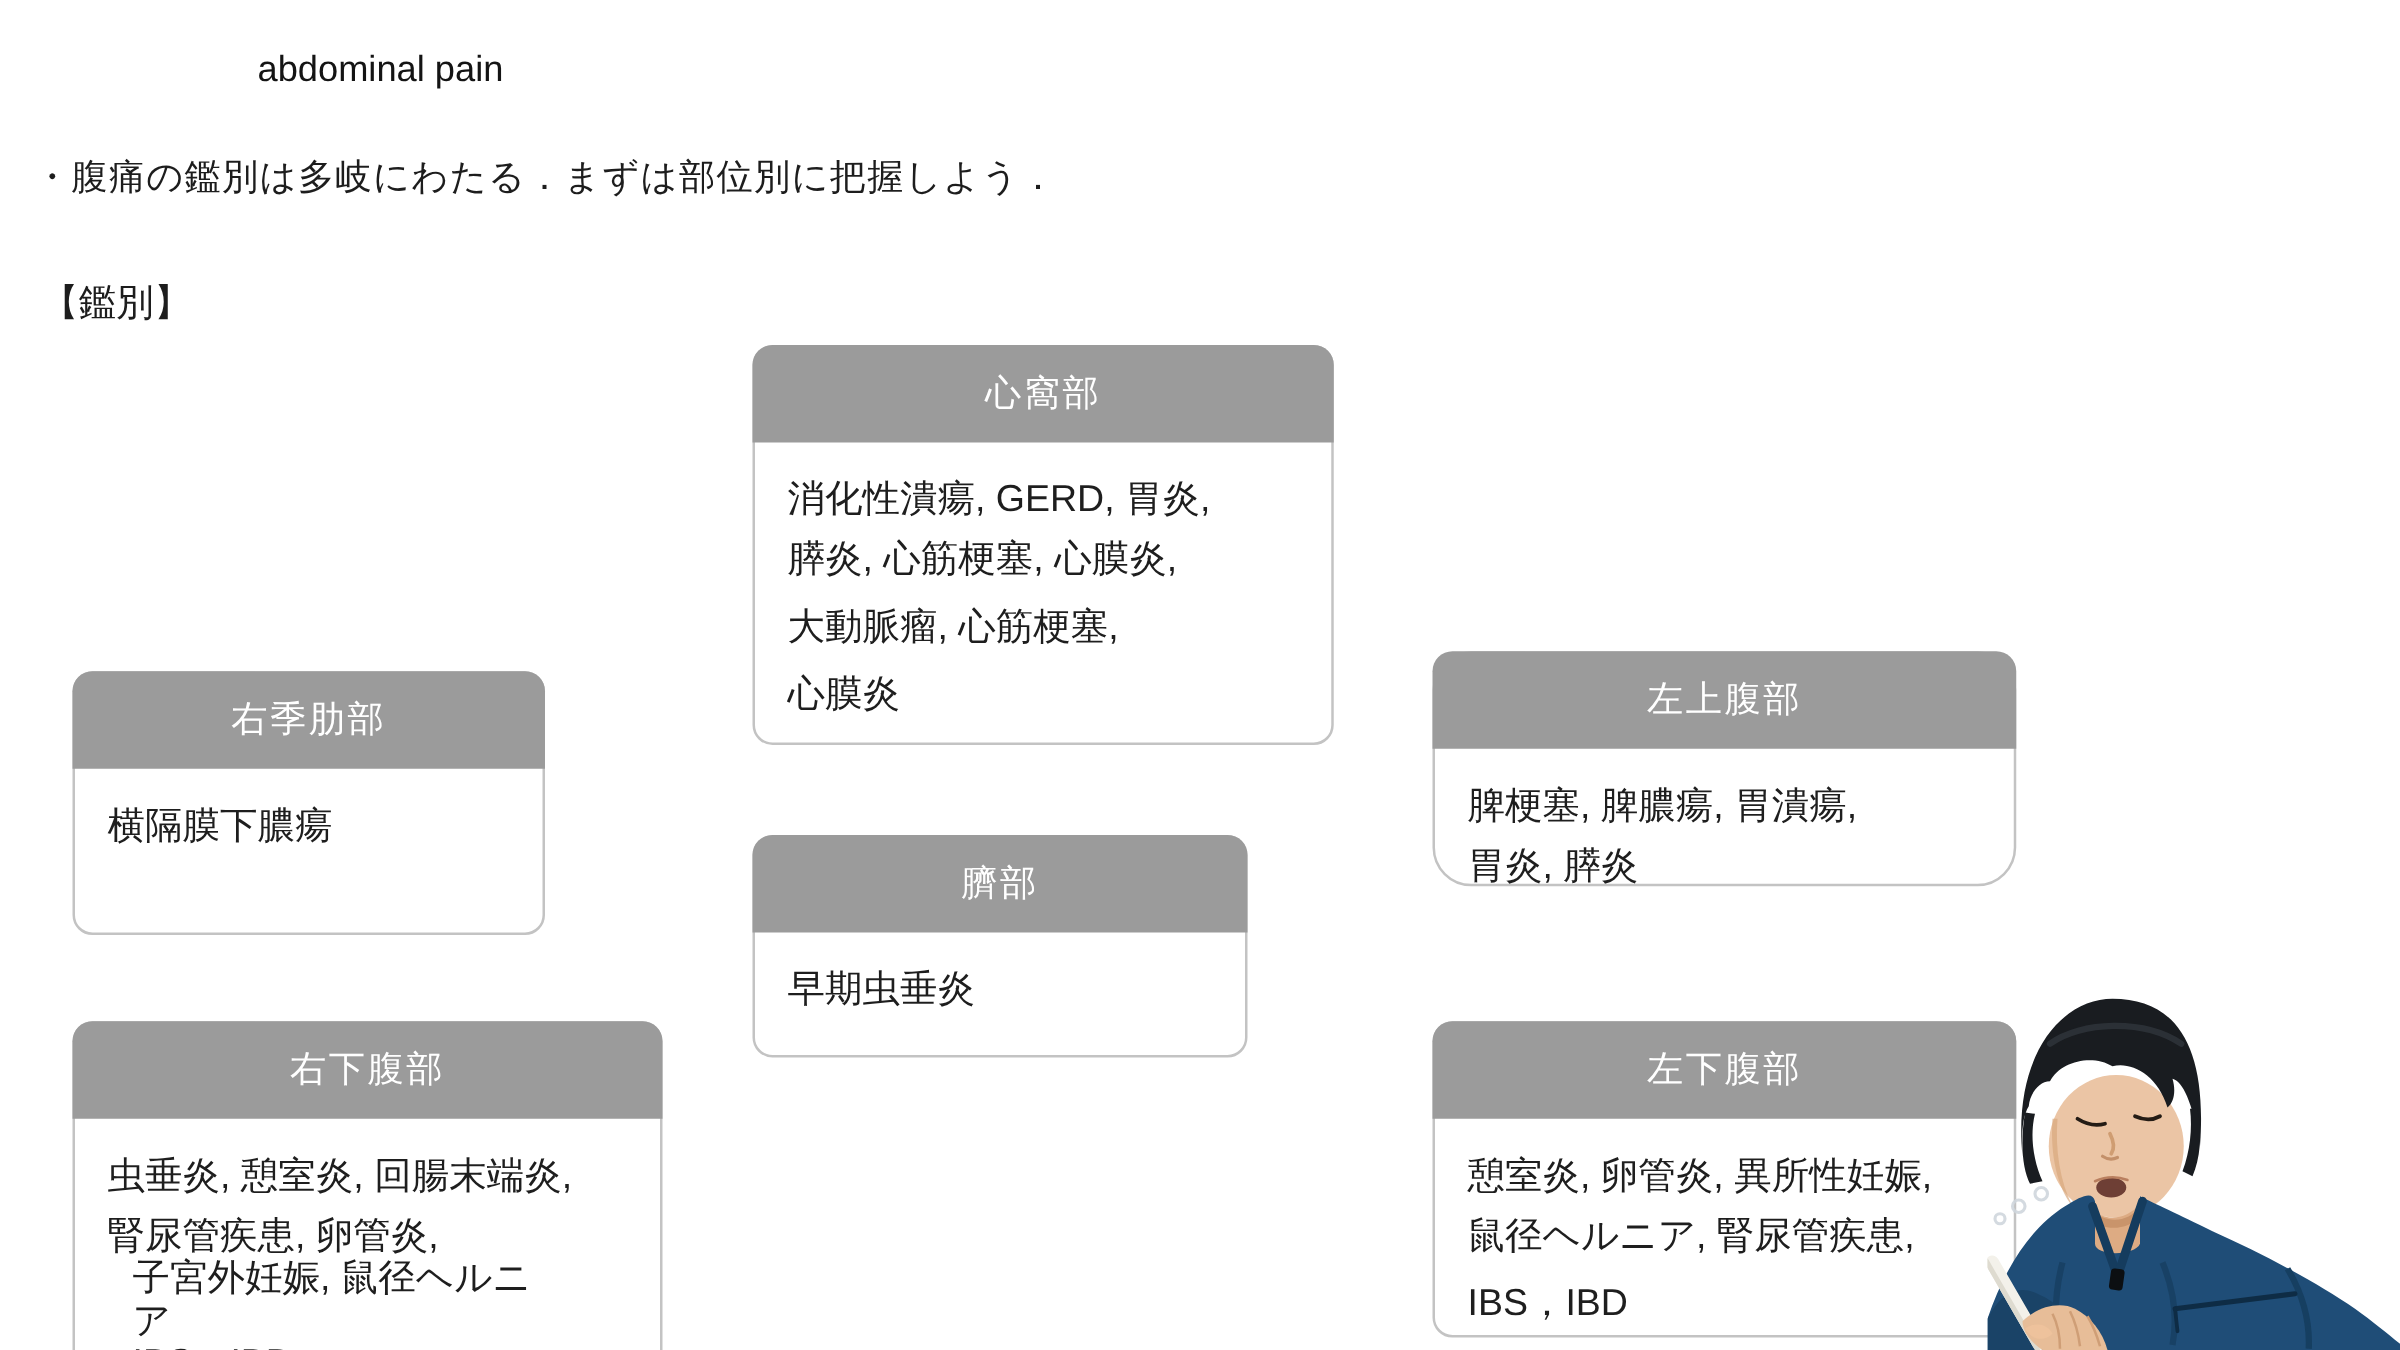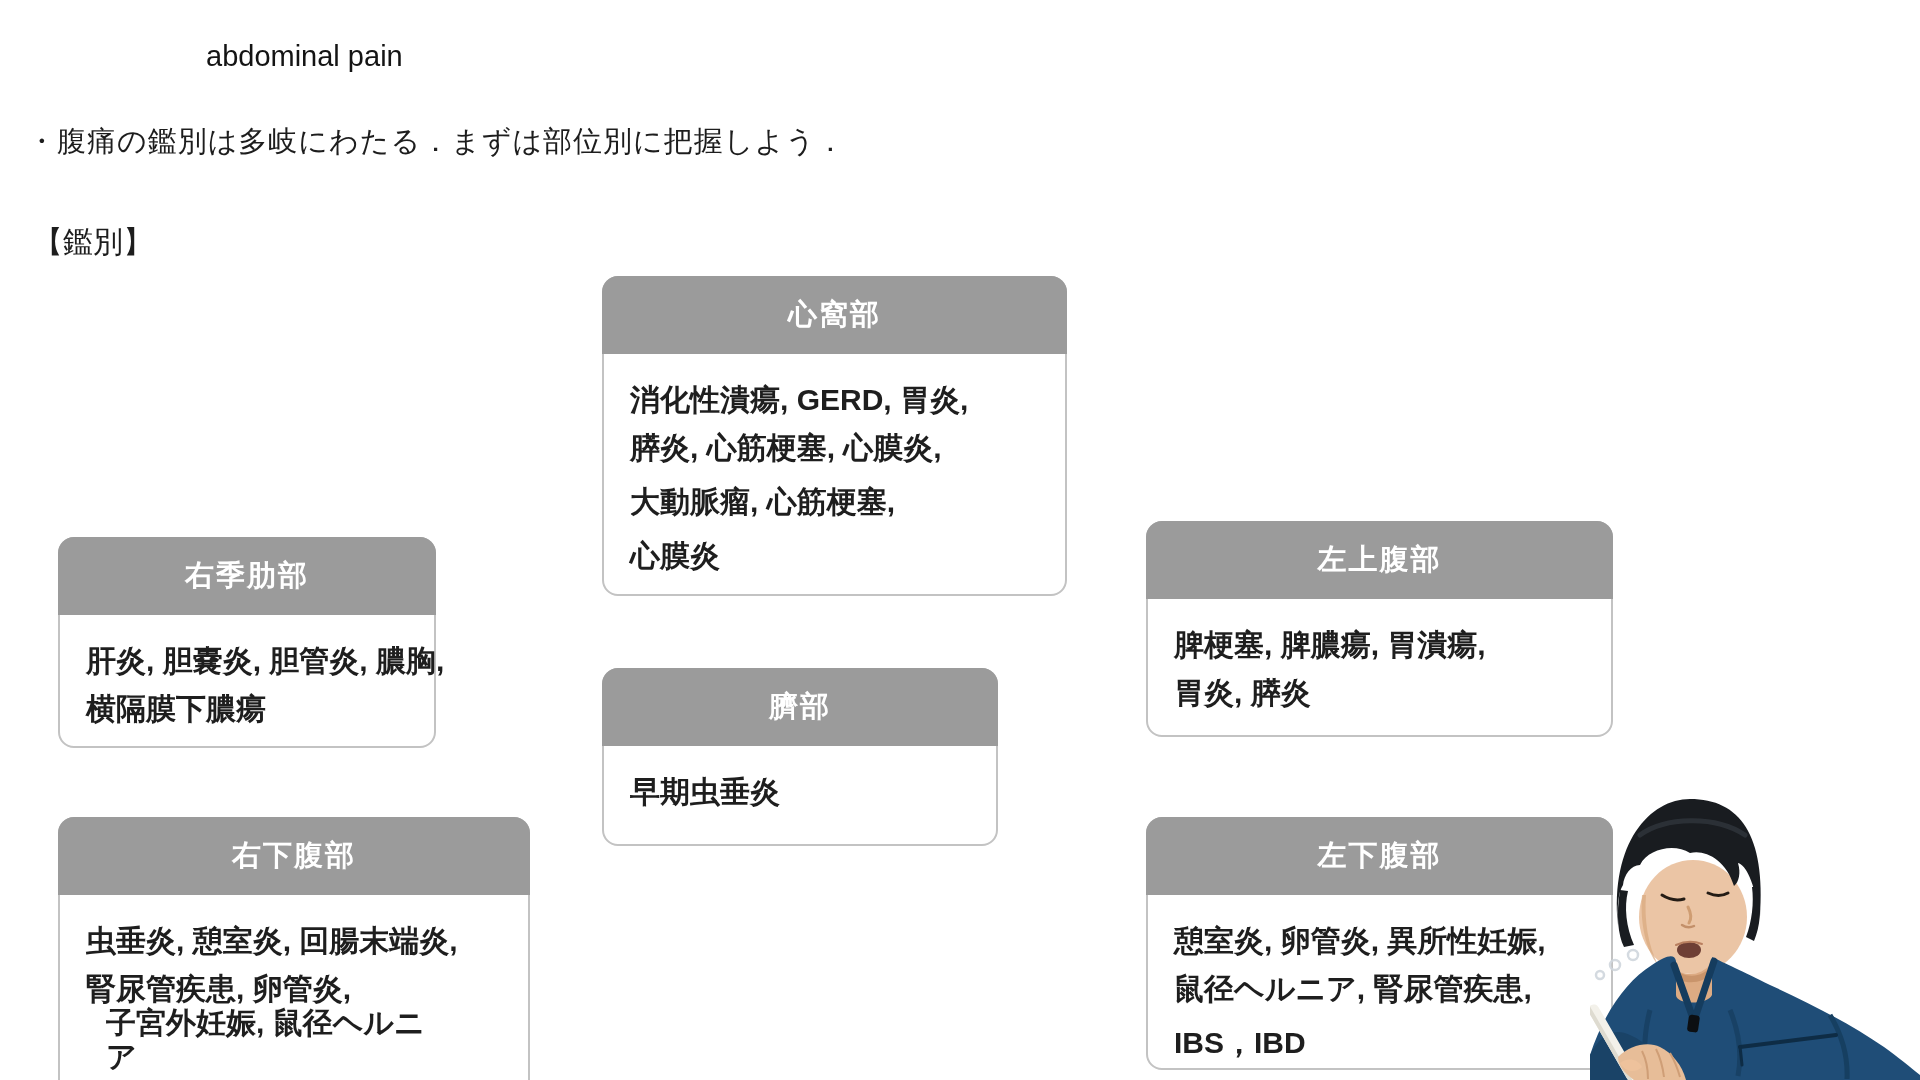--- a/index.html
+++ b/index.html
@@ -28,39 +28,38 @@
   .section-heading {
     position:absolute; left:33px; top:222px;
     font-size:30px; color:#1d1d1d;
   }
 
   
   .dbox {
     position:absolute; background:#ffffff;
     border:2px solid #c3c3c3; border-radius:16px;
     box-sizing:border-box;
-    font-weight:bold;
   }
   .dbox-header {
     height:78px; margin:-2px -2px 0 -2px;
     background:#9b9b9b; border-radius:16px 16px 0 0;
     display:flex; align-items:center; justify-content:center;
     color:#ffffff; font-size:29px; letter-spacing:2px;
   }
   .dbox-body {
     padding:22px 26px 0 26px;
     font-size:30px; color:#1e1e1e; line-height:48px;
   }
   .box-line { white-space:nowrap; }
 
   .box-epigastric          { left:602px;  top:276px; width:465px; height:320px; }
   .box-epigastric .box-line:nth-child(3),
   .box-epigastric .box-line:nth-child(4) { margin-top:6px; }
   .box-right-hypochondrium { left:58px;   top:521px; width:378px; height:211px;margin-top:16px; }
-  .box-left-upper          { left:1146px; top:521px; width:467px; height:216px; }
+  .box-left-upper          { left:1146px; top:521px; width:467px; height:188px;border-radius:31px; }
   .box-umbilical           { left:602px;  top:668px; width:396px; height:178px; }
   .box-right-lower         { left:58px;   top:817px; width:472px; height:306px; }
   .box-right-lower .box-line:nth-child(n+3) { margin-top:-14px;margin-left:20px; }
   .box-left-lower          { left:1146px; top:817px; width:467px; height:253px; }
   .box-left-lower .box-line:nth-child(3) { margin-top:6px; }
 
   
   .presenter {
     position:absolute; right:0; bottom:0; width:330px; height:285px;
   }
@@ -87,21 +86,20 @@
           <div class="box-line">膵炎, 心筋梗塞, 心膜炎,</div>
           <div class="box-line">大動脈瘤, 心筋梗塞,</div>
           <div class="box-line">心膜炎</div>
         </div>
     </div>
       <div class="dbox box-right-hypochondrium">
       <div class="dbox-header">
         <span>右季肋部</span>
       </div>
       <div class="dbox-body">
-          <div class="box-line">肝炎, 胆嚢炎, 胆管炎, 膿胸,</div>
           <div class="box-line">横隔膜下膿瘍</div>
         </div>
     </div>
       <div class="dbox box-left-upper">
       <div class="dbox-header">
         <span>左上腹部</span>
       </div>
       <div class="dbox-body">
           <div class="box-line">脾梗塞, 脾膿瘍, 胃潰瘍,</div>
           <div class="box-line">胃炎, 膵炎</div>

